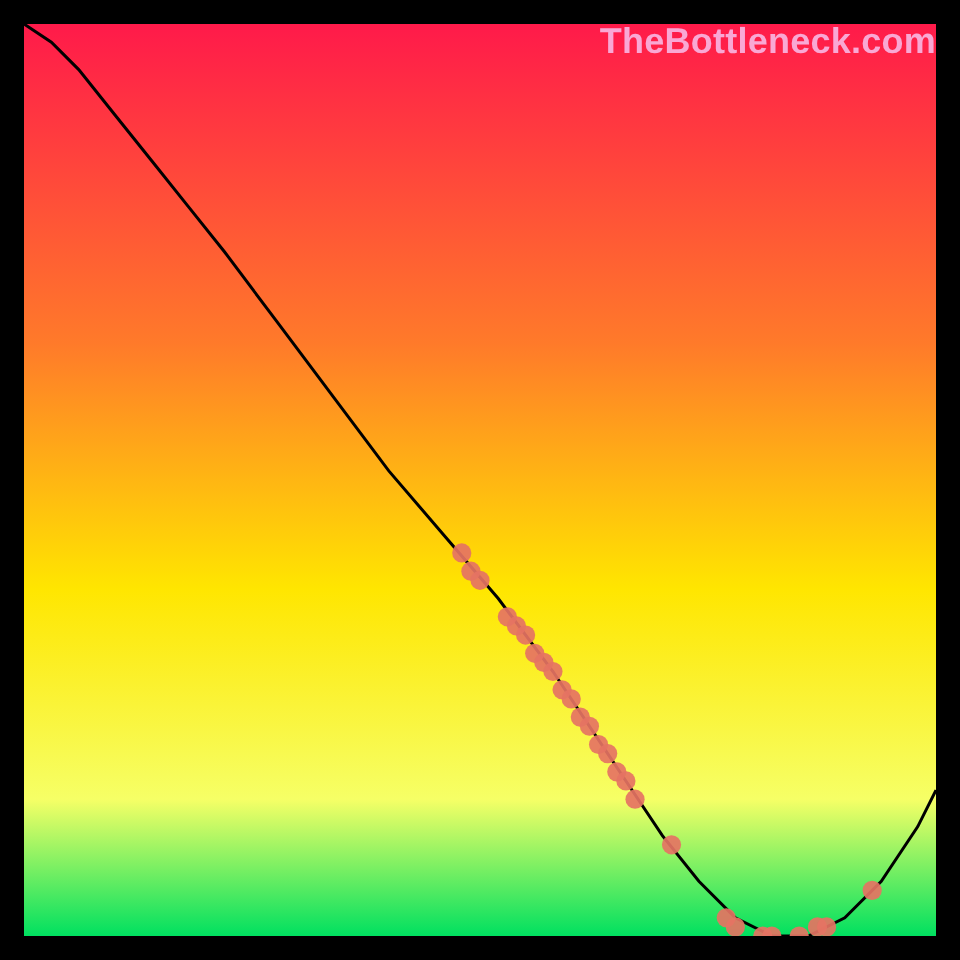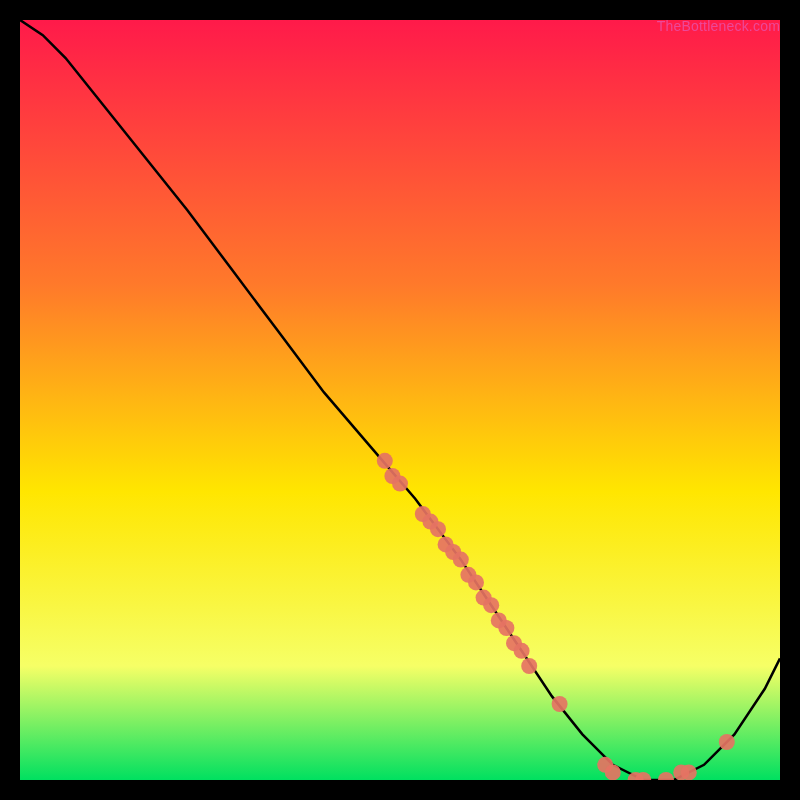--- a/index.html
+++ b/index.html
@@ -23,23 +23,23 @@
     position: absolute;
     left: 0;
     top: 0;
     width: 760px;
     height: 760px;
   }
   .watermark {
     position: absolute;
     top: -2px;
     right: 0;
-    color: #ec4899;
-    font-size: 14px;
-    font-weight: 400;
+    color: #f9a8d4;
+    font-size: 30px;
+    font-weight: 700;
     letter-spacing: 0.2px;
     z-index: 10;
   }
   svg {
     display: block;
   }
 </style>
 </head>
 <body>
 

